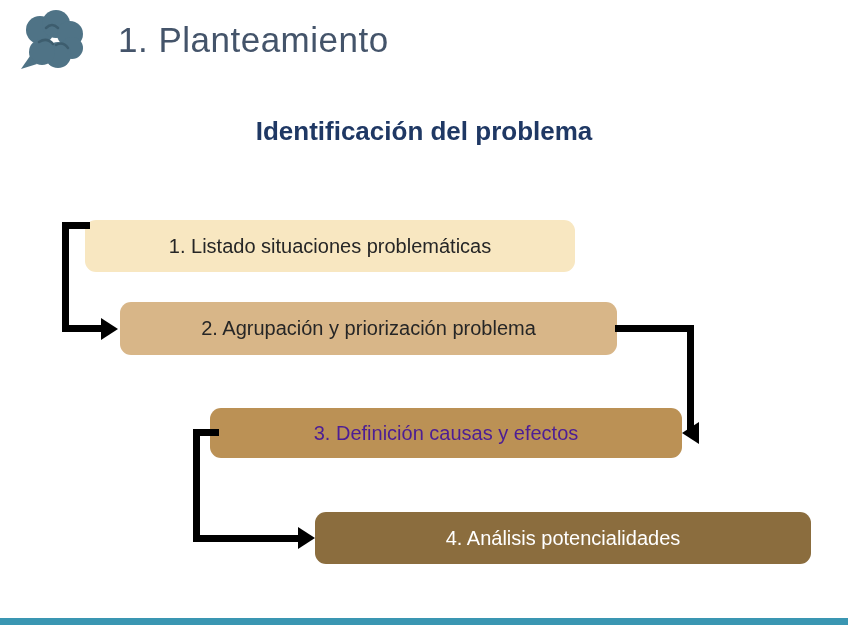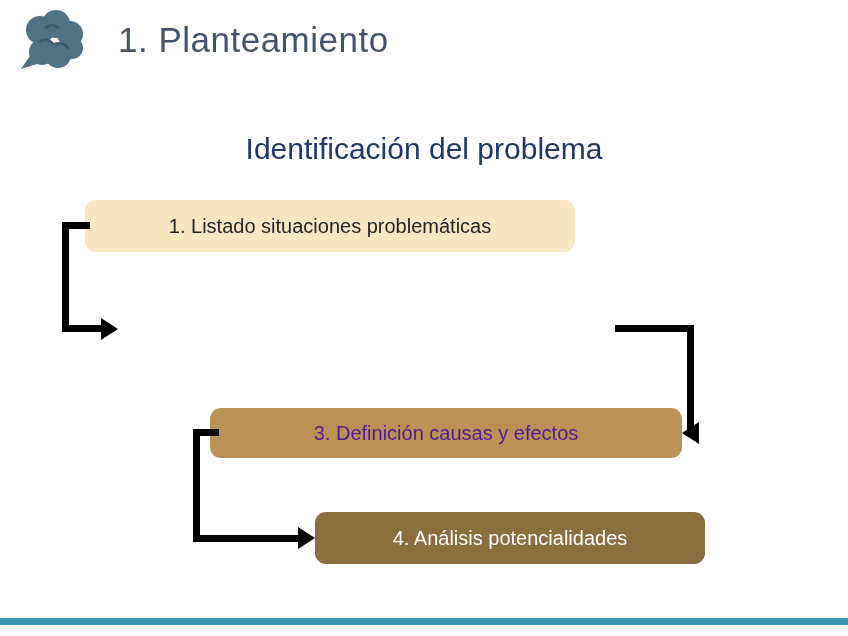--- a/index.html
+++ b/index.html
@@ -8,32 +8,32 @@
   .slide {
     position:relative; width:848px; height:636px;
     background:#ffffff; overflow:hidden; margin:0 auto;
   }
   .brain-icon { position:absolute; left:16px; top:8px; width:72px; height:66px; }
   .title {
     position:absolute; left:118px; top:20px;
     font-size:35px; letter-spacing:0.5px;text-align:right;
   }
   .subtitle {
-    position:absolute; left:10px; top:132px; width:828px;
-    text-align:center; font-size:30px; font-weight:normal;
+    position:absolute; left:10px; top:116px; width:828px;
+    text-align:center; font-size:26px; font-weight:bold;
   }
   .box {
     position:absolute; border-radius:11px;
     display:flex; align-items:center; justify-content:center;
     font-size:20px; text-align:center; padding:0 12px;
   }
   .box1 { left:85px;  top:200px; width:490px; height:52px; }
   .box2 { left:120px; top:302px; width:497px; height:53px; }
   .box3 { left:210px; top:408px; width:472px; height:50px; }
-  .box4 { left:315px; top:512px; width:390px; height:52px; }
+  .box4 { left:315px; top:512px; width:496px; height:52px; }
   .seg { position:absolute; background:#000000; }
   .head-right {
     position:absolute; width:0; height:0;
     border-top:11px solid transparent; border-bottom:11px solid transparent;
     border-left:17px solid #000000;
   }
   .head-left {
     position:absolute; width:0; height:0;
     border-top:11px solid transparent; border-bottom:11px solid transparent;
     border-right:17px solid #000000;
@@ -73,24 +73,27 @@
       <path d="M30 20 q6 -6 12 0"></path>
       <path d="M23 34 q8 -5 14 2"></path>
       <path d="M40 37 q7 -4 12 3"></path>
     </g>
   </svg>
 
   <div class="title" style="color: rgb(68, 84, 106);">1. Planteamiento</div>
 
   <div class="subtitle" style="color: rgb(31, 56, 100);">Identificación del problema</div>
 
-  <div class="box box1" style="background-color: rgb(248, 231, 193); color: rgb(38, 38, 38);">
+  <div class="box box1" style="background-color: rgb(248, 231, 193); color: rgb(38, 38, 38); margin-top: 20px;">
     <span>1. Listado situaciones problemáticas</span>
   </div>
 
+  <div class="box box2" style="background-color: rgb(216, 182, 136); color: rgb(38, 38, 38);">
+    <span>2. Agrupación y priorización problema</span>
+  </div>
 
   <div class="box box3" style="background-color: rgb(187, 145, 85); color: #4c1d95;">
     <span>3. Definición causas y efectos</span>
   </div>
 
   <div class="box box4" style="background-color: rgb(139, 109, 62); color: rgb(255, 255, 255);">
     <span>4. Análisis potencialidades</span>
   </div>
 
   <div>

